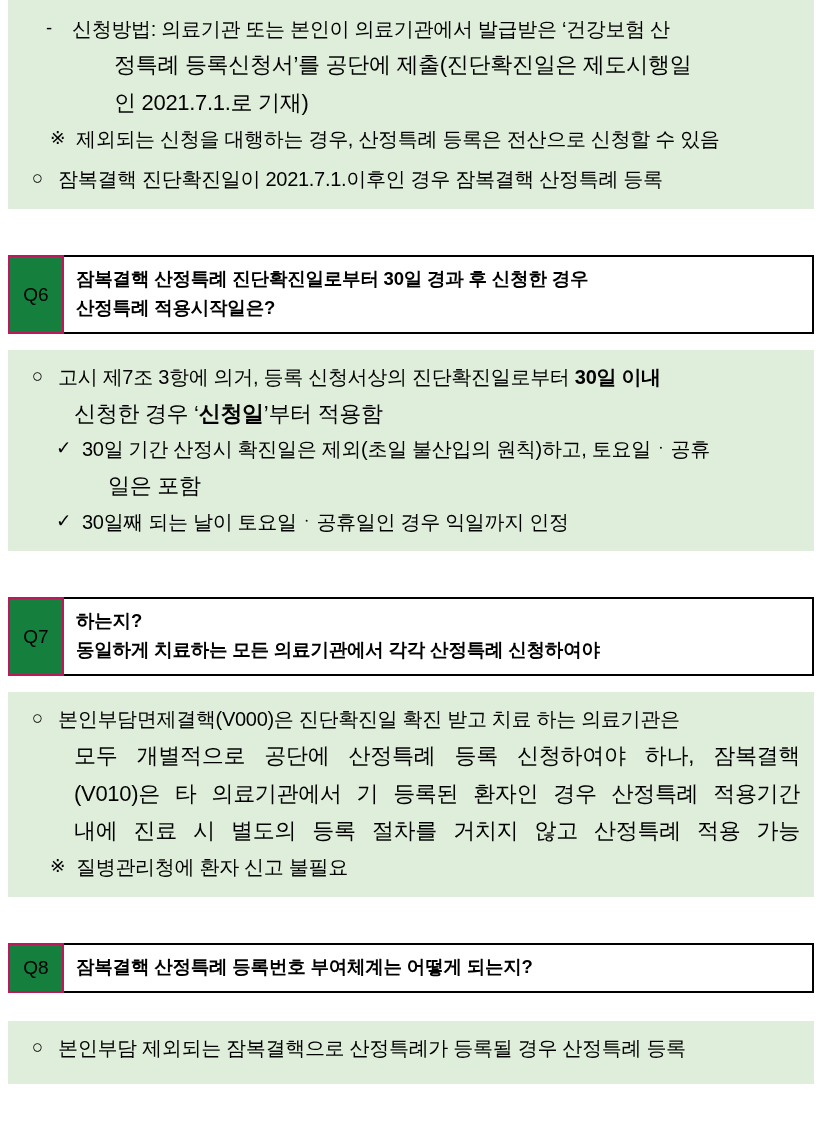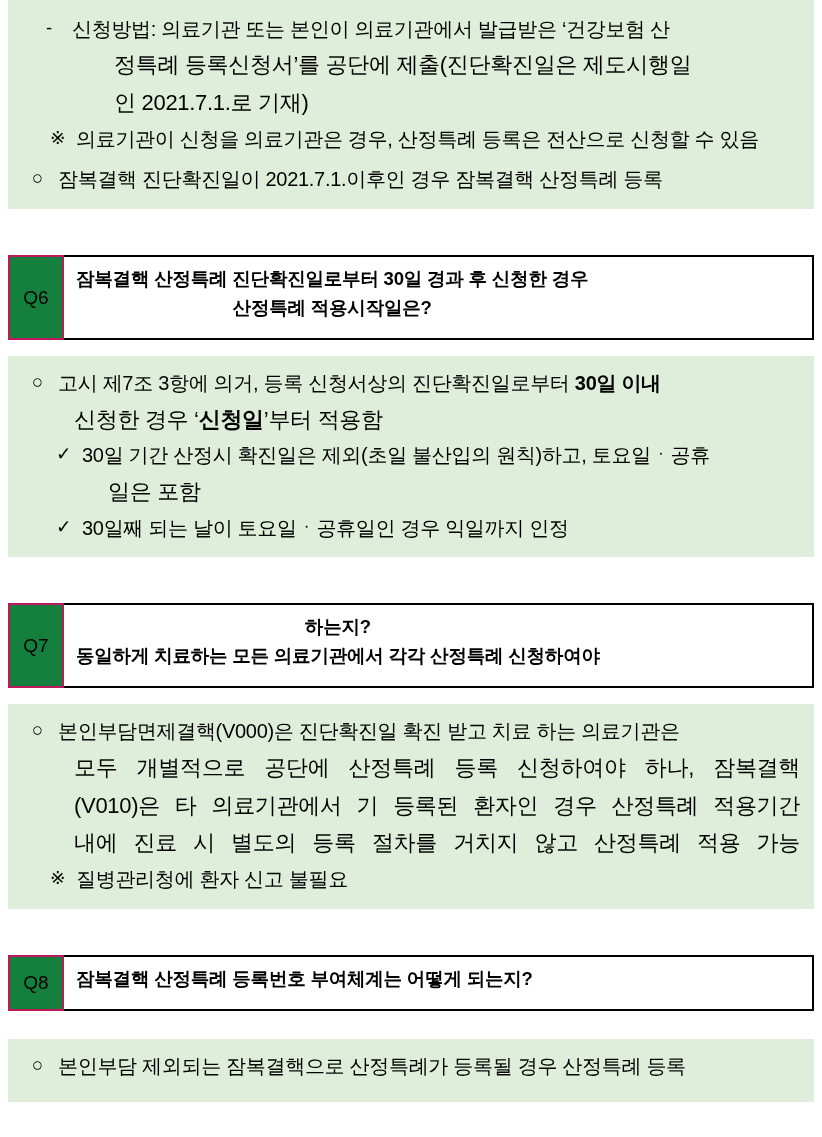--- a/index.html
+++ b/index.html
@@ -48,28 +48,27 @@
     padding: 4px 6px;
     box-sizing: border-box;
     background: #15803d;
   }
   .q-text {
     border: 2px solid #000;
     border-left: none;
     flex: 1;
     display: flex;
     align-items: center;
-    padding: 8px 10px 16px 12px;
+    padding: 8px 10px 10px 12px;
     box-sizing: border-box;
     font-weight: bold;
     font-size: 18.5px;
     line-height: 1.55;
     letter-spacing: -0.2px;
     background: #ffffff;
-    text-align: center;
   }
 
   
   .line {
     font-size: 22px;
     line-height: 1.72;
     letter-spacing: -0.3px;
     white-space: nowrap;
   }
   .just {
@@ -109,21 +108,21 @@
 
   <div class="green-block" style="padding-top:12px;">
     <div class="hang" style="padding-left:24px;">
       <div class="mark">-</div>
       <div class="body">신청방법: 의료기관 또는 본인이 의료기관에서 발급받은 ‘건강보험 산</div>
     </div>
     <div class="line indent-4">정특례 등록신청서’를 공단에 제출(진단확진일은 제도시행일</div>
     <div class="line indent-4">인 2021.7.1.로 기재)</div>
     <div class="hang" style="padding-left:28px;">
       <div class="mark">※</div>
-      <div class="body">의료기관이 신청을 의료기관은 경우, 산정특례 등록은 전산으로 신청할 수 있음</div>
+      <div class="body">제외되는 신청을 대행하는 경우, 산정특례 등록은 전산으로 신청할 수 있음</div>
     </div>
     <div class="hang" style="padding-left:10px; margin-top:6px;">
       <div class="mark">○</div>
       <div class="body">잠복결핵 진단확진일이 2021.7.1.이후인 경우 잠복결핵 산정특례 등록</div>
     </div>
   </div>
 
   <div class="spacer-lg"></div>
 
   <div class="q-row">

